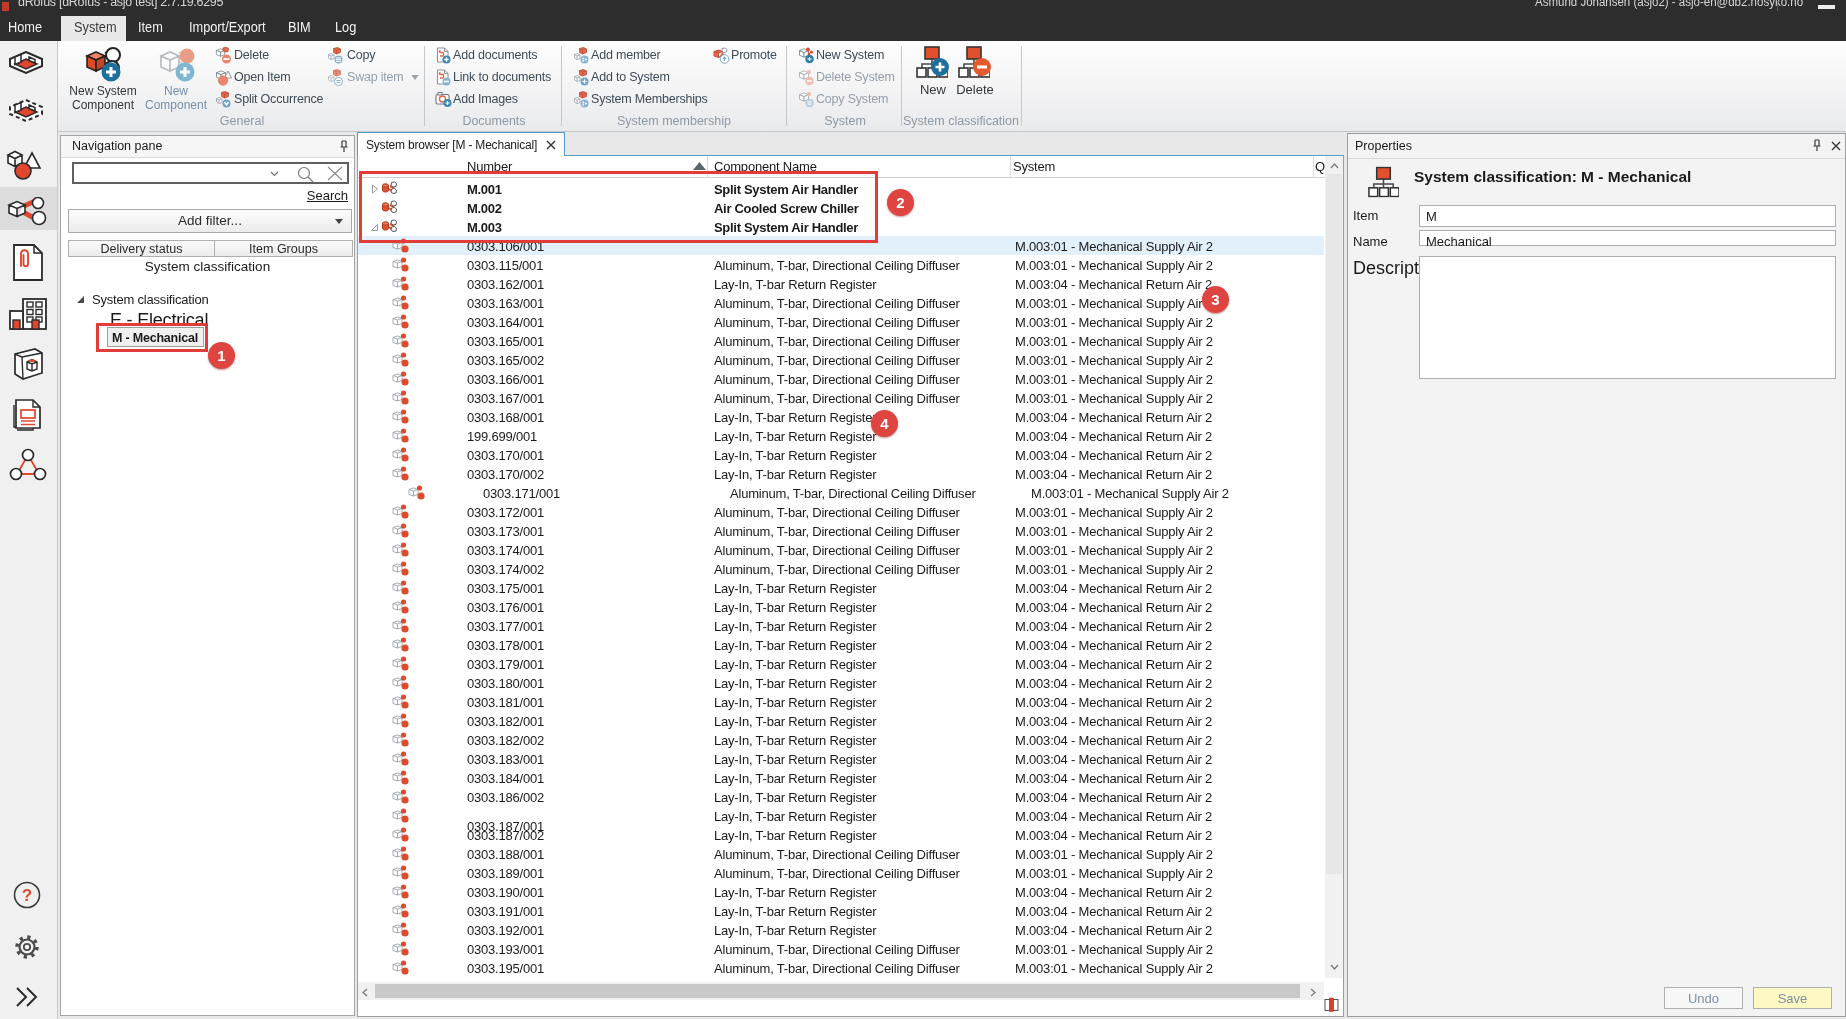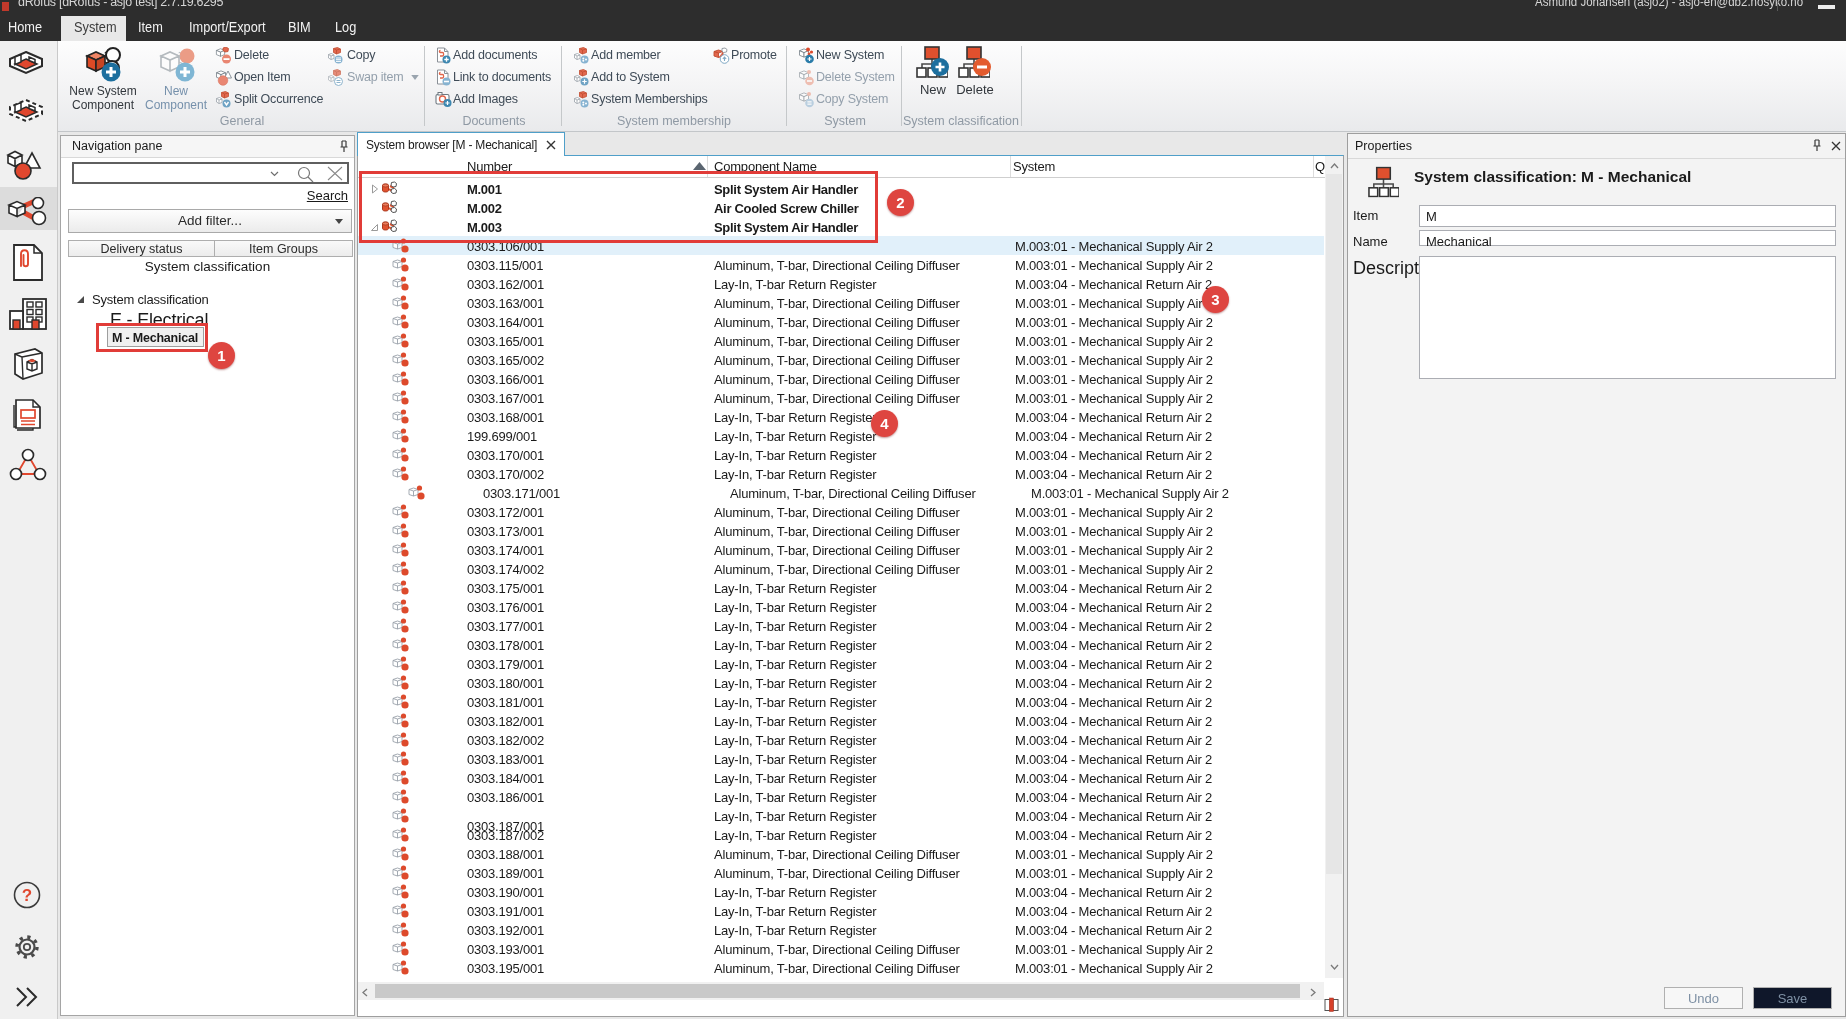--- a/index.html
+++ b/index.html
@@ -634,21 +634,21 @@
         <use href="#rowdata"></use>
       </svg>
       <div class="cell" style="left:109px;top:3px;">0303.184/001</div>
       <div class="cell" style="left:356px;top:3px;">Lay-In, T-bar Return Register</div>
       <div class="cell" style="left:657px;top:3px;">M.003:04 - Mechanical Return Air 2</div>
     </div>
 <div class="a" style="left:0;top:631px;width:966px;height:19px;">
       <svg class="a" style="left:33px;top:2px;" width="18" height="15" viewBox="0 0 18 15">
         <use href="#rowdata"></use>
       </svg>
-      <div class="cell" style="left:109px;top:3px;">0303.186/001</div>
+      <div class="cell" style="left:109px;top:3px;">0303.186/002</div>
       <div class="cell" style="left:356px;top:3px;">Lay-In, T-bar Return Register</div>
       <div class="cell" style="left:657px;top:3px;">M.003:04 - Mechanical Return Air 2</div>
     </div>
 <div class="a" style="left:0;top:650px;width:966px;height:19px;">
       <svg class="a" style="left:33px;top:2px;" width="18" height="15" viewBox="0 0 18 15">
         <use href="#rowdata"></use>
       </svg>
       <div class="cell" style="left:109px;top:13px;">0303.187/001</div>
       <div class="cell" style="left:356px;top:3px;">Lay-In, T-bar Return Register</div>
       <div class="cell" style="left:657px;top:3px;">M.003:04 - Mechanical Return Air 2</div>
@@ -763,21 +763,21 @@
 </div>
 <div class="t" style="left:5px;top:100px;font-size:13px;color:#1a1a1a;">Name</div>
 <div class="inp" style="left:71px;top:96px;width:417px;height:16px;box-sizing:border-box;padding-left:35px;">
   <div class="t" style="left:6px;top:3px;font-size:13px;color:#1a1a1a;">Mechanical</div>
 </div>
 <div class="t" style="left:5px;top:124px;font-size:18px;color:#1a1a1a;">Description</div>
 <div class="inp" style="left:71px;top:122px;width:417px;height:123px;box-sizing:border-box;"></div>
 <div class="a" style="left:316px;top:853px;width:79px;height:22px;border:1px solid #b0b0b0;box-sizing:border-box;background:#f7f7f7;">
   <div class="t" style="left:0;top:3px;width:77px;text-align:center;font-size:13px;color:#7e90a4;">Undo</div>
 </div>
-<div class="a" style="left:405px;top:853px;width:79px;height:22px;border:1px solid #b0b0b0;box-sizing:border-box;background:#0f172a;">
+<div class="a" style="left:405px;top:853px;width:79px;height:22px;border:1px solid #b0b0b0;box-sizing:border-box;background:#fef9c3;">
   <div class="t" style="left:0;top:3px;width:77px;text-align:center;font-size:13px;color:#7e90a4;">Save</div>
 </div>
 </div>
 
 <div class="annbox" style="left:96px;top:323px;width:106px;height:23px;"></div>
 <div class="anncirc" style="left:208px;top:342px;">1</div>
 <div class="annbox" style="left:359px;top:171px;width:513px;height:66px;"></div>
 <div class="anncirc" style="left:887px;top:189px;">2</div>
 <div class="anncirc" style="left:1202px;top:286px;">3</div>
 <div class="anncirc" style="left:871px;top:410px;">4</div>

